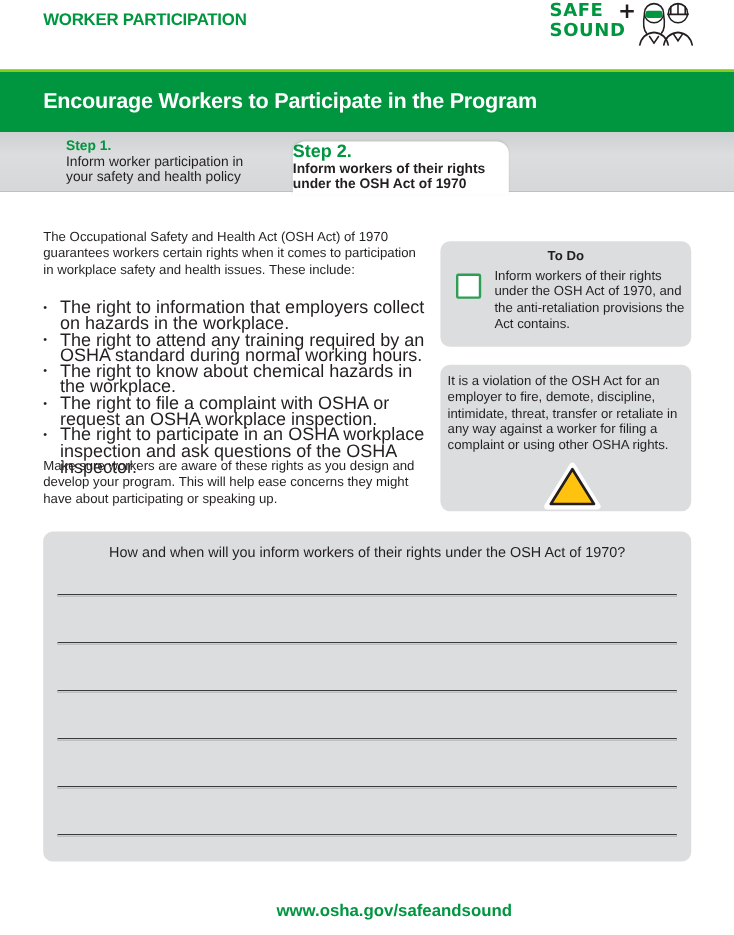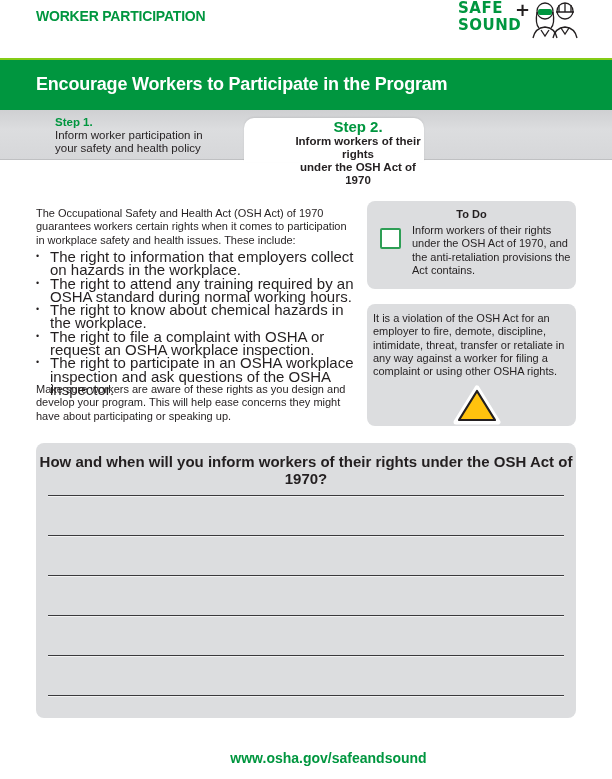--- a/index.html
+++ b/index.html
@@ -17,45 +17,45 @@
   .banner { position: absolute; left: 0; top: 58px; width: 612px; height: 52px; background: #00963f;
             border-top: 2px solid #84cc16; }
   .banner-title { position: absolute; left: 36px; top: 14px; font-size: 18px; font-weight: bold; color: #ffffff;
                   letter-spacing: -0.2px; }
 
   .steps-band { position: absolute; left: 0; top: 110px; width: 612px; height: 50px;
                 background: linear-gradient(#cfd0d2, #dcdddf 40%, #d6d7d9); border-bottom: 1px solid #bfc0c2; }
   .step1 { position: absolute; left: 55px; top: 6px; width: 180px; text-align: left; font-size: 11.5px; line-height: 13px; }
   .step1 .step-num { color: #00963f; font-weight: bold; font-size: 11.5px; }
   .step2-tab { position: absolute; left: 244px; top: 118px; width: 180px; height: 44px; background: #ffffff;
-               border-radius: 10px 10px 0 0; text-align: center; box-shadow: 0 -1px 2px rgba(0,0,0,0.08); padding-left: 48px; }
+               border-radius: 10px 10px 0 0; box-shadow: 0 -1px 2px rgba(0,0,0,0.08); }
   .step2-tab .step-num { color: #00963f; font-weight: bold; font-size: 15px; line-height: 16px; margin-top: 1px; }
   .step2-tab .step-desc { font-weight: bold; font-size: 11.5px; line-height: 13px; }
 
-  .intro { position: absolute; left: 36px; top: 207px; width: 320px; font-size: 11px; line-height: 13.3px; }
+  .intro { position: absolute; left: 36px; top: 192px; width: 320px; font-size: 11px; line-height: 13.3px; }
   .bullets { position: absolute; left: 36px; top: 250px; width: 320px; font-size: 15px; line-height: 13.3px; list-style: none; }
   .bullets li { position: relative; padding-left: 14px; }
   .bullets li::before { content: "•"; position: absolute; left: 0; top: 0; font-size: 9px; }
   .closing { position: absolute; left: 36px; top: 383px; width: 320px; font-size: 11px; line-height: 13.3px; }
 
   .todo-box { position: absolute; left: 367px; top: 201px; width: 209px; height: 88px; background: #dcdddf;
               border-radius: 8px; }
   .todo-title { position: absolute; left: 0; width: 209px; top: 7px; text-align: center; font-weight: bold; font-size: 11px; }
   .todo-check { position: absolute; left: 13px; top: 27px; width: 21px; height: 21px; background: #ffffff;
                 border: 2px solid #2e9e55; border-radius: 2px; }
   .todo-text { position: absolute; left: 45px; top: 23px; width: 162px; font-size: 11px; line-height: 13.3px; }
 
   .warn-box { position: absolute; left: 367px; top: 304px; width: 209px; height: 122px; background: #dcdddf;
               border-radius: 8px; }
   .warn-text { position: absolute; left: 6px; top: 8px; width: 200px; font-size: 11px; line-height: 13.3px; }
   .warn-icon { position: absolute; left: 86px; top: 81px; }
 
   .answer-box { position: absolute; left: 36px; top: 443px; width: 540px; height: 275px; background: #dcdddf;
                 border-radius: 8px; }
-  .answer-q { position: absolute; left: 0; width: 540px; top: 10px; text-align: center; font-weight: bold; font-size: 15px; }
+  .answer-q { position: absolute; left: 0; width: 540px; top: 10px; text-align: center; font-weight: normal; font-size: 12px; }
   .answer-line { position: absolute; left: 12px; width: 516px; height: 2px; background: #3a3a3c;
                  border-bottom: 1px solid #f2f2f2; }
 
   .footer-url { position: absolute; left: 0; width: 612px; top: 750px; text-align: center; font-weight: bold;
                 font-size: 14px; color: #00963f; padding-left: 45px; }
 </style>
 </head>
 <body>
 
 <div class="section-label">WORKER PARTICIPATION</div>

